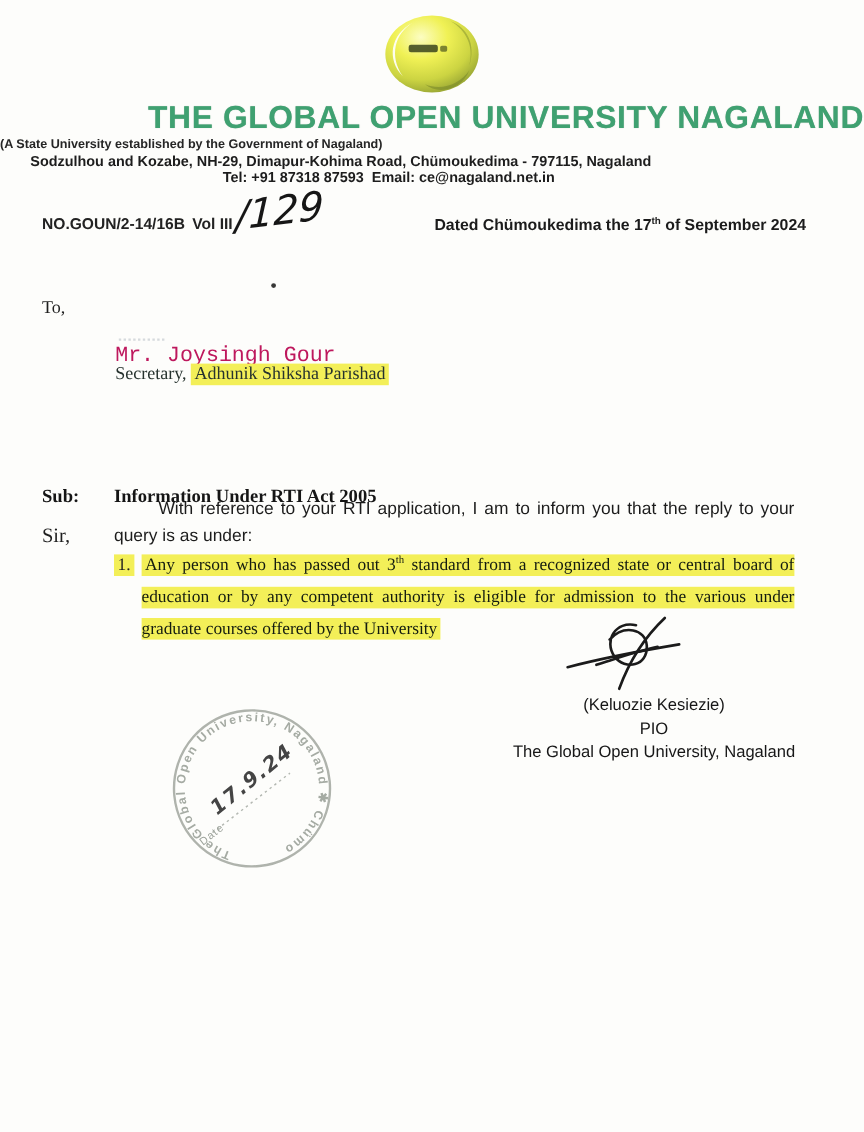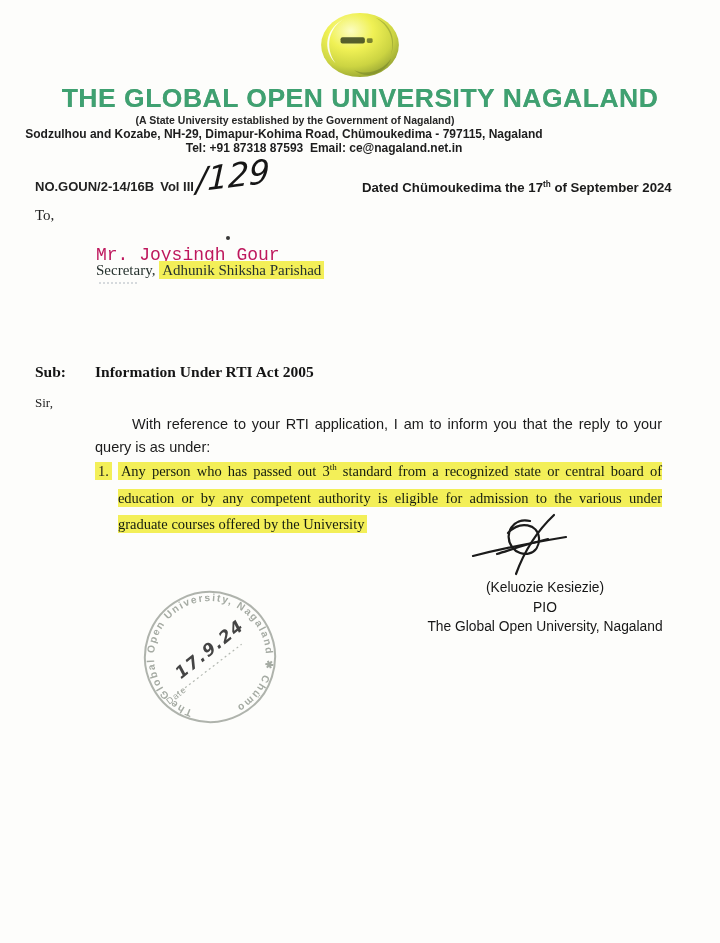--- a/index.html
+++ b/index.html
@@ -8,30 +8,30 @@
     --stamp-ink:#8e958c;
     --ink-black:#1f1f1f;
   }
   html,body{margin:0;padding:0;background:#e9e9e9;}
   .page{
     position:relative;width:720px;height:943px;margin:0 auto;
     background:#fdfdfb;color:var(--ink-black);overflow:hidden;
     font-family:"Liberation Sans",sans-serif;
   }
   .abs{position:absolute;}
-  .serif{font-family:"Liberation Serif",serif;}
+  .serif{font-family:"Liberation Serif",serif;margin-top:42px;}
   
   .logo{left:314px;top:10px;width:92px;height:70px;}
   .uni-title{
-    left:0;top:83px;width:720px;text-align:center;
+    left:0;top:83px;width:720px;text-align:right;
     font-size:26.5px;font-weight:700;letter-spacing:.5px;
     color:var(--title-green);
     text-shadow:0 0 .6px rgba(40,110,70,.55);
   }
-  .uni-sub{left:0;top:114px;width:590px;text-align:center;font-size:10.5px;font-weight:700;color:#262626;}
+  .uni-sub{left:0;top:114px;width:590px;text-align:left;font-size:10.5px;font-weight:700;color:#262626;}
   .uni-addr{left:0;top:127px;width:568px;text-align:center;font-size:12px;font-weight:700;color:#1d1d1d;}
   .uni-tel{left:0;top:141px;width:648px;text-align:center;font-size:12px;font-weight:700;color:#1d1d1d;white-space:pre-wrap;}
   
   .ref-left{left:35px;top:179px;font-size:13px;font-weight:600;color:#222;}
   .ref-vol{margin-left:6px;}
   .hand-serial{
     left:196px;top:156px;font-size:33px;color:#161616;
     font-family:"DejaVu Sans",sans-serif;font-style:italic;font-weight:500;
     transform:rotate(-7deg) skewX(-9deg);
   }
@@ -40,21 +40,21 @@
   
   .to-label{left:35px;top:207px;font-size:15px;}
   .ink-dot{left:226px;top:236px;width:4px;height:4px;border-radius:50%;background:#141414;opacity:.85;}
   .rcp-name{left:96px;top:245px;font-size:18px;color:#be185d;font-family:Liberation Mono, monospace;}
   .rcp-title{left:96px;top:262px;font-size:15px;color:#26322e;}
   .hl{background:var(--highlight-yellow);padding:1px 3px;}
   .smudge{left:99px;top:282px;width:38px;height:0;border-top:2px dotted #8f9aa6;opacity:.35;}
   
   .subject{left:35px;top:363px;font-size:15.5px;font-weight:700;color:#151515;}
   .subject .lbl{display:inline-block;width:60px;}
-  .salutation{left:35px;top:395px;font-size:13px;}
+  .salutation{left:35px;top:395px;font-size:17px;}
   .para{
     left:95px;top:413px;width:567px;font-size:14.5px;font-weight:500;
     line-height:22.5px;text-align:justify;text-indent:37px;color:#1c1c1c;
   }
   .item{left:95px;top:458px;width:567px;display:flex;align-items:flex-start;}
   .item-num{flex:0 0 auto;font-size:14.5px;line-height:26.5px;margin-right:6px;}
   .item-body{flex:1 1 auto;font-size:14.5px;line-height:26.5px;text-align:justify;color:#141c10;}
   .item .serif-txt{font-family:"Liberation Serif",serif;}
   
   .sig-svg{left:468px;top:510px;width:128px;height:72px;}

